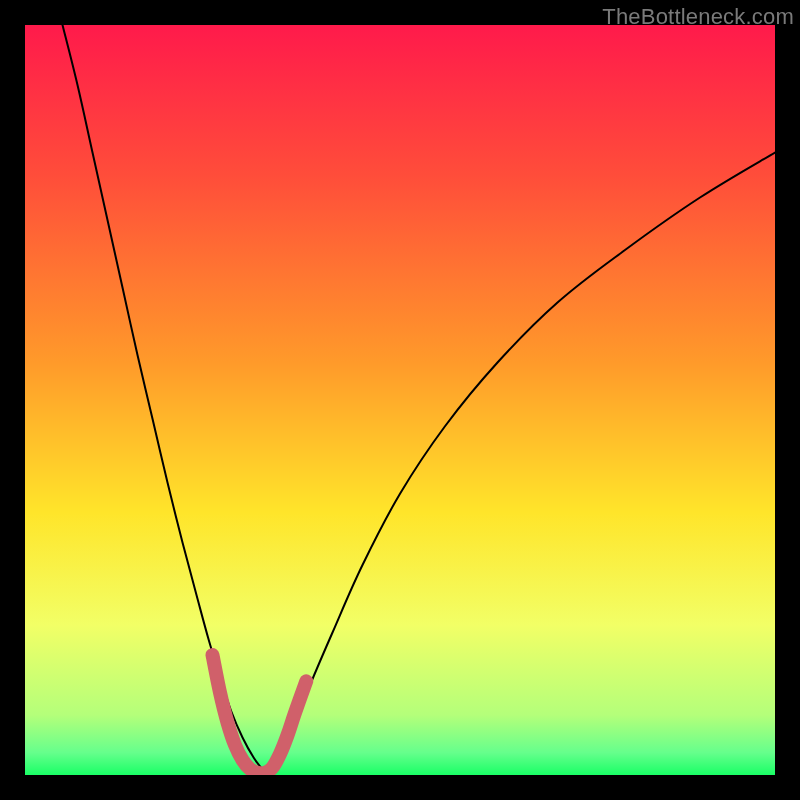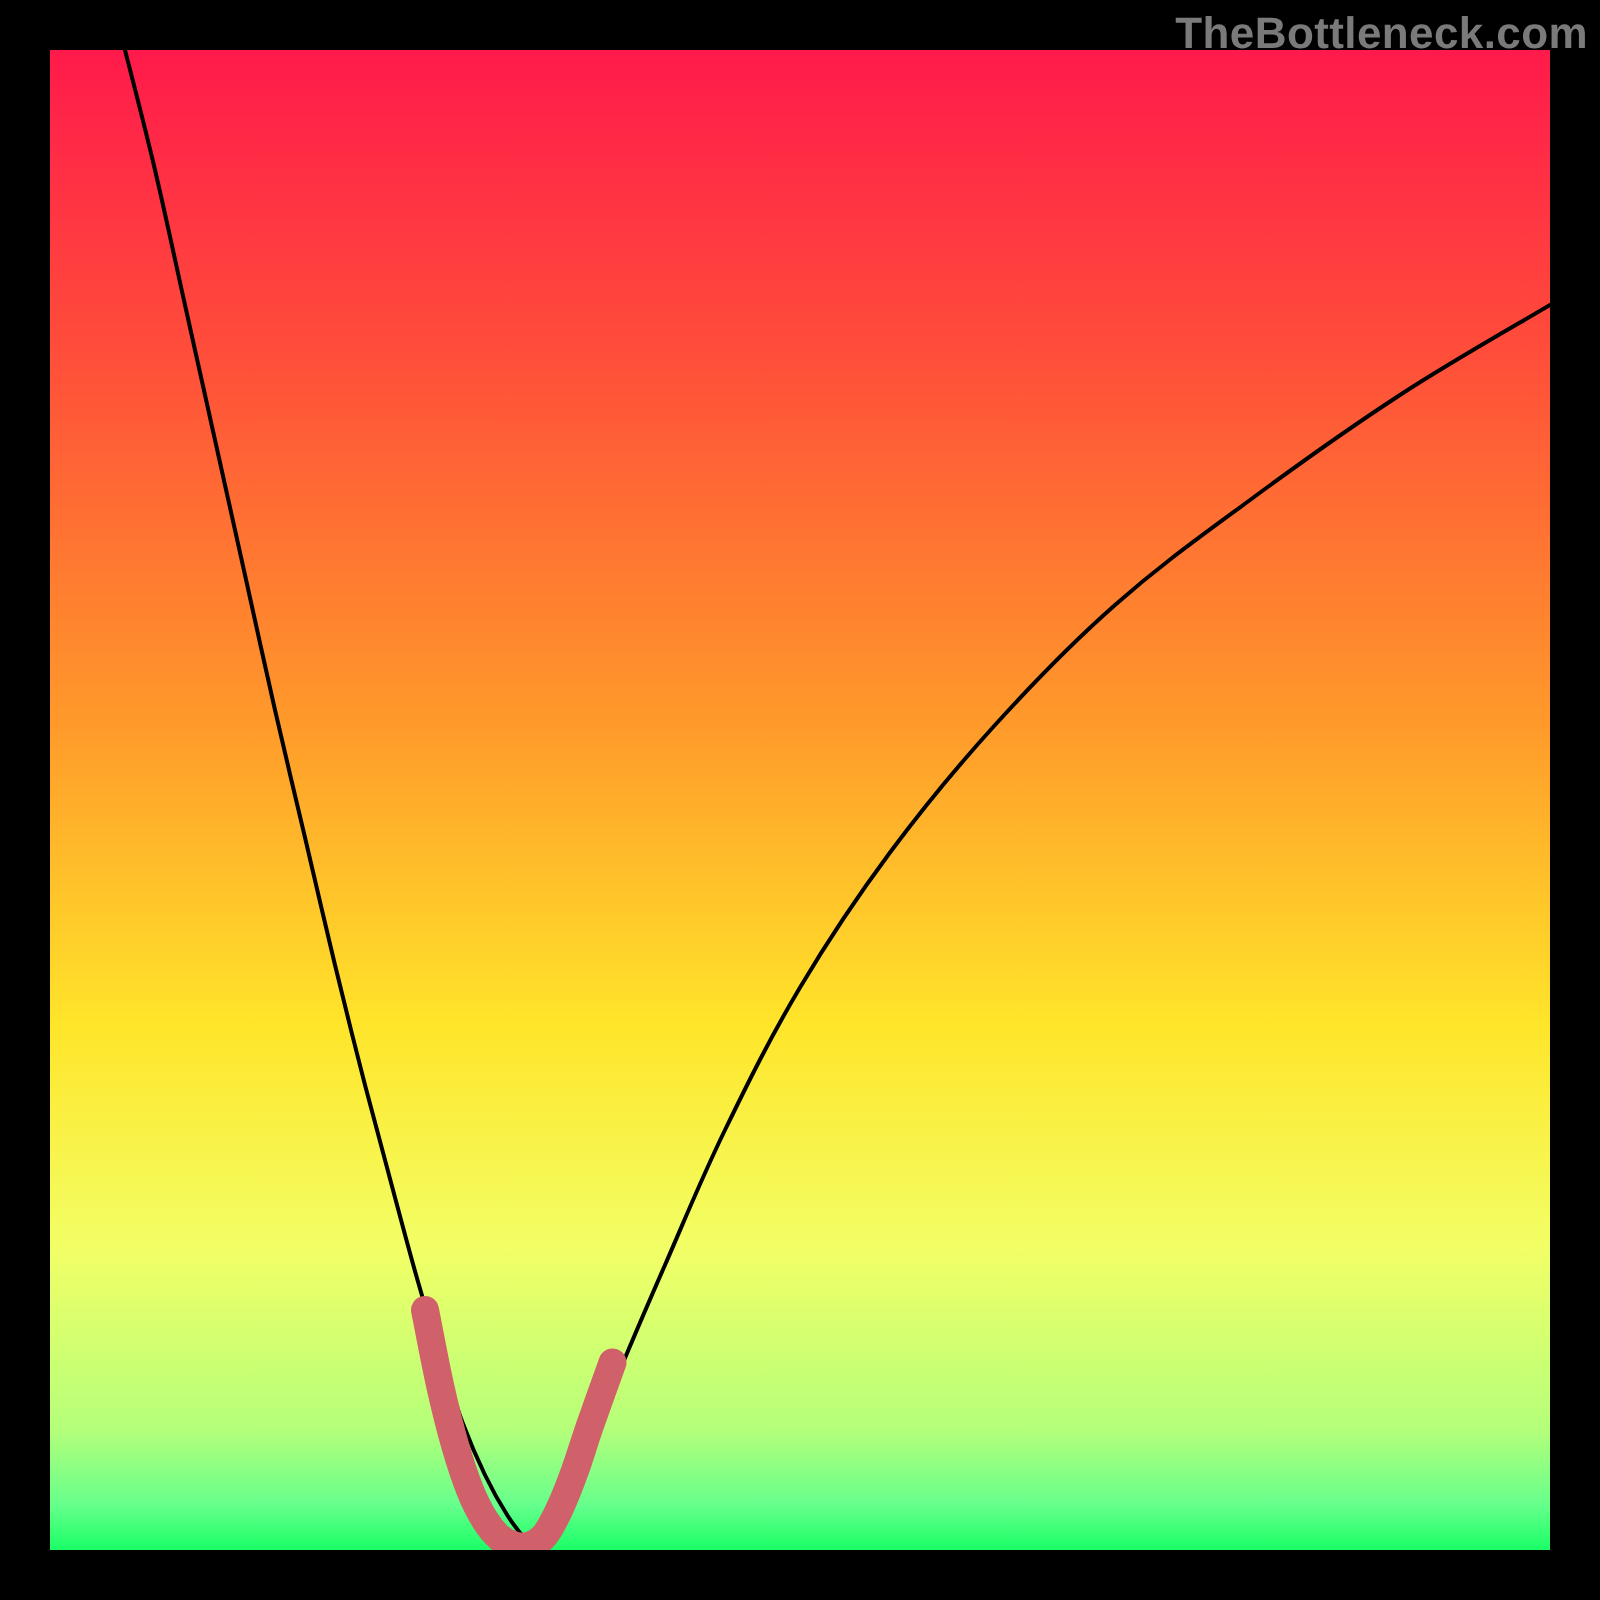--- a/index.html
+++ b/index.html
@@ -1,17 +1,17 @@
 <!DOCTYPE html>
 <html><head>
 <meta charset="utf-8">
 <style>
 html,body{margin:0;padding:0;width:800px;height:800px;background:#000;overflow:hidden;font-family:Arial,Helvetica,sans-serif}
 .frame{position:absolute;left:25px;top:25px;width:750px;height:750px}
-.watermark{position:absolute;right:6px;top:4px;color:#7a7a7a;font-size:22px;letter-spacing:.2px;font-weight:700;z-index:5}
+.watermark{position:absolute;right:6px;top:4px;color:#7a7a7a;font-size:22px;letter-spacing:.2px;font-weight:400;z-index:5}
 svg{display:block}
 </style>
 </head>
 <body>
 
 <div class="watermark">TheBottleneck.com</div>
 
 <div class="frame">
 <svg id="chart-svg" width="750" height="750" viewBox="0 0 750 750">
   <defs>

